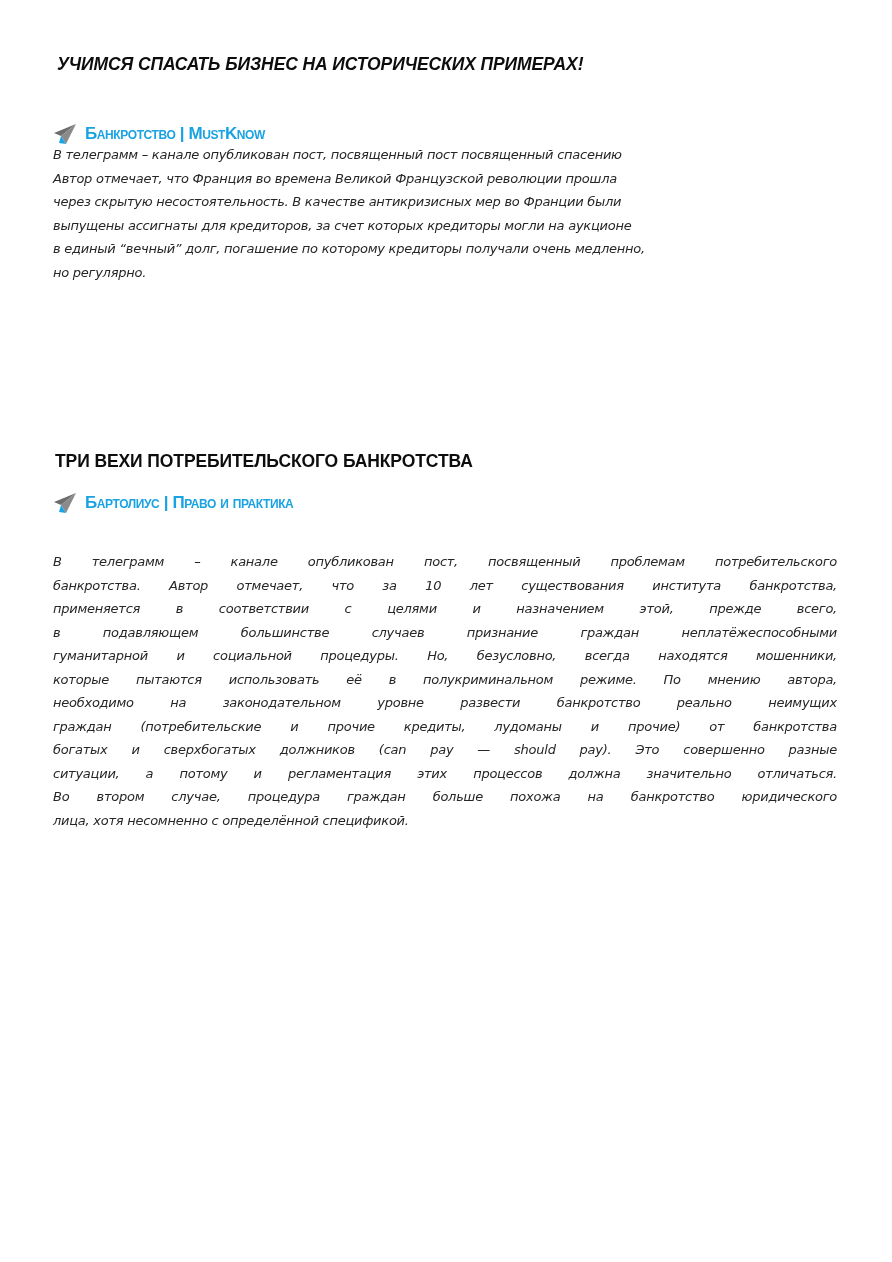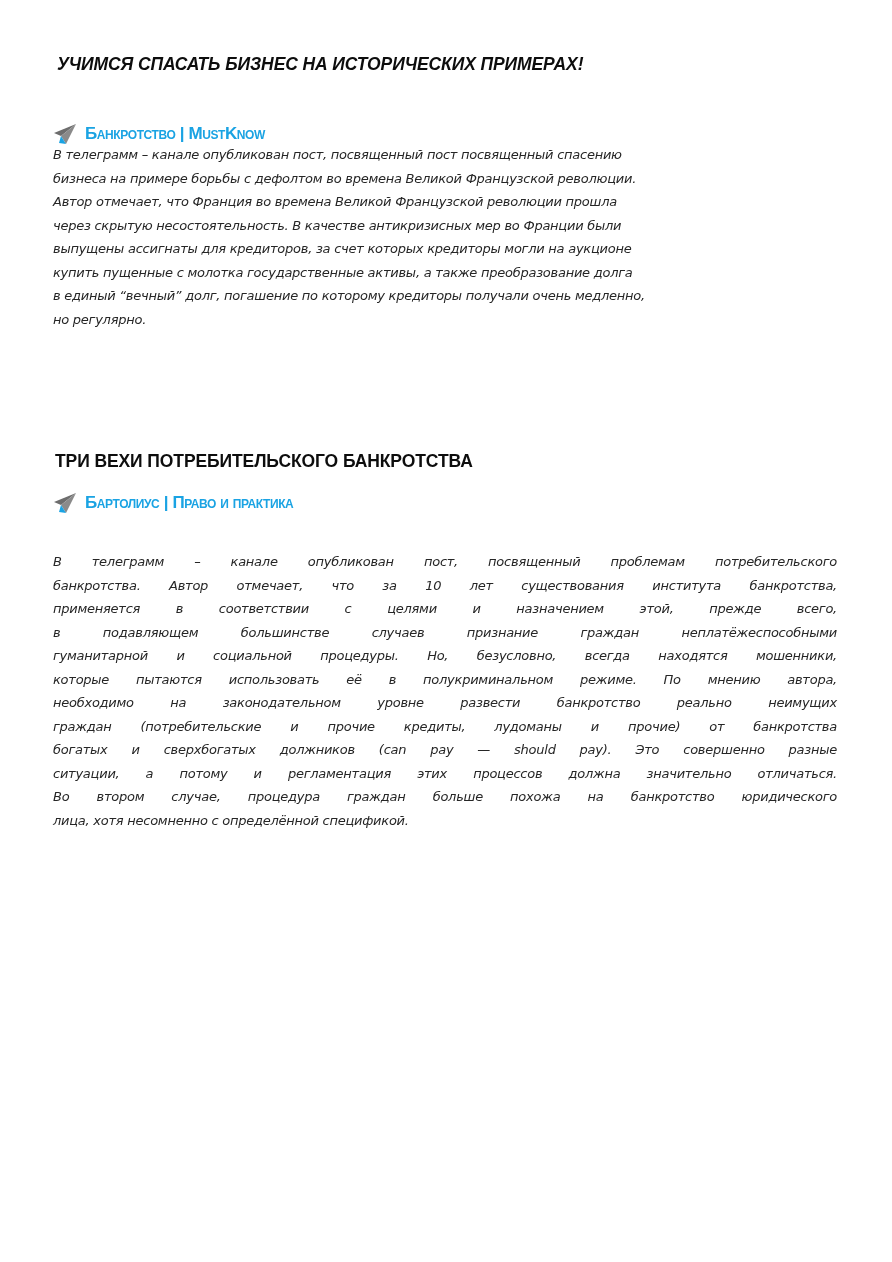--- a/index.html
+++ b/index.html
@@ -93,25 +93,23 @@
         <polygon points="1,10 23,1 8,13" fill="#6d6d6d"></polygon>
         <polygon points="8,13 23,1 13,21" fill="#8a8a8a"></polygon>
         <polygon points="8,13 13,21 6,20" fill="#1aa3e3"></polygon>
       </svg>
     </span>
     <a class="source-link">Банкротство | MustKnow</a>
   </div>
 
   <div class="body-text" style="top:143px;">
     <span class="line">В телеграмм – канале опубликован пост, посвященный пост посвященный спасению</span>
-    <span class="line">бизнеса на примере борьбы с дефолтом во времена Великой Французской революции.</span>
     <span class="line">Автор отмечает, что Франция во времена Великой Французской революции прошла</span>
     <span class="line">через скрытую несостоятельность. В качестве антикризисных мер во Франции были</span>
     <span class="line">выпущены ассигнаты для кредиторов, за счет которых кредиторы могли на аукционе</span>
-    <span class="line">купить пущенные с молотка государственные активы, а также преобразование долга</span>
     <span class="line">в единый “вечный” долг, погашение по которому кредиторы получали очень медленно,</span>
     <span class="line">но регулярно.</span>
   </div>
 </section>
 
 <section class="article" style="top:0;">
   <h2 class="article-title" style="top:451px; left:55px;">ТРИ ВЕХИ ПОТРЕБИТЕЛЬСКОГО БАНКРОТСТВА</h2>
 
   <div class="source-row" style="top:491px;">
     <span class="plane-icon">

